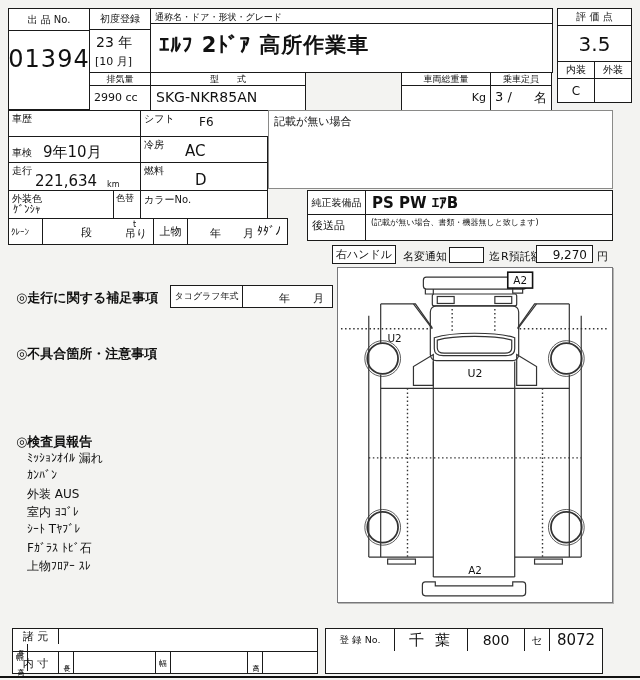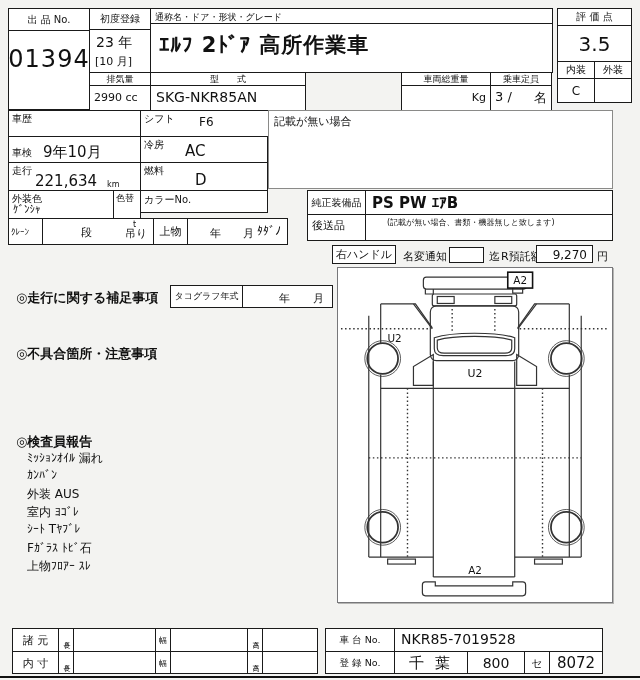--- a/index.html
+++ b/index.html
@@ -109,21 +109,21 @@
     <div class="abs val" style="left:54px;top:8px;font-size:15px;">D</div>
   </div>
 
   <div class="cell" style="left:8px;top:190px;width:106px;height:29px;">
     <div class="abs lbl10" style="left:3px;top:2px;">外装色</div>
     <div class="abs val" style="left:4px;bottom:2px;font-size:11px;">ｹﾞﾝｼｬ</div>
   </div>
   <div class="cell" style="left:113px;top:190px;width:28px;height:29px;">
     <div class="abs lbl" style="left:2px;top:3px;">色替</div>
   </div>
-  <div class="cell" style="left:140px;top:190px;width:128px;height:23px;">
+  <div class="cell" style="left:140px;top:190px;width:128px;height:29px;">
     <div class="abs lbl10" style="left:3px;top:3px;">カラーNo.</div>
   </div>
 
   <div class="cell" style="left:8px;top:218px;width:35px;height:27px;">
     <div class="abs" style="left:2px;top:8px;font-size:9px;">ｸﾚｰﾝ</div>
   </div>
   <div class="cell" style="left:42px;top:218px;width:112px;height:27px;">
     <div class="abs val" style="left:38px;bottom:4px;font-size:11px;">段</div>
     <div class="abs val" style="left:90px;top:1px;font-size:8px;">t</div>
     <div class="abs val" style="left:82px;bottom:3px;font-size:11px;">吊り</div>
@@ -142,21 +142,21 @@
   </div>
 
   <div class="cell" style="left:307px;top:190px;width:306px;height:25px;">
     <div class="abs ctr" style="left:0;top:0;width:58px;bottom:0;border-right:1px solid #1a1a1a;font-size:10px;">純正装備品</div>
     <div class="abs val" style="left:64px;top:3px;font-size:15px;font-weight:bold;">PS PW ｴｱB</div>
   </div>
 
   <div class="cell" style="left:307px;top:214px;width:306px;height:27px;">
     <div class="abs" style="left:4px;top:3px;width:54px;font-size:11px;">後送品</div>
     <div class="abs" style="left:0;top:0;width:58px;bottom:0;border-right:1px solid #1a1a1a;"></div>
-    <div class="abs val" style="left:79px;top:2px;font-size:8px;">(記載が無い場合、書類・機器無しと致します)</div>
+    <div class="abs val" style="left:63px;top:2px;font-size:8px;">(記載が無い場合、書類・機器無しと致します)</div>
   </div>
 
   <div class="cell ctr" style="left:332px;top:245px;width:64px;height:19px;font-size:11px;">右ハンドル</div>
   <div class="abs val" style="left:403px;top:249px;font-size:11px;">名変通知</div>
   <div class="cell" style="left:449px;top:247px;width:35px;height:16px;"></div>
   <div class="abs val" style="left:489px;top:249px;font-size:11px;">迄</div>
   <div class="abs val" style="left:501px;top:249px;font-size:11px;">R預託額</div>
   <div class="cell" style="left:536px;top:245px;width:57px;height:18px;">
     <div class="abs val" style="right:5px;top:2px;font-size:12px;">9,270</div>
   </div>
@@ -244,45 +244,41 @@
         <rect x="171" y="4" width="25" height="16" fill="#fff" stroke="#111" stroke-width="1.6"></rect>
       </g>
       <text x="183.5" y="16" text-anchor="middle" font-size="10.5">A2</text>
       <text x="57" y="74" text-anchor="middle" font-size="10.5">U2</text>
       <text x="138" y="110" text-anchor="middle" font-size="11">U2</text>
       <text x="138" y="308" text-anchor="middle" font-size="10.5">A2</text>
     </svg>
   </div>
 
   <div class="cell" style="left:12px;top:628px;width:306px;height:46px;">
-    <div class="row" style="height:22px;border-bottom:1px solid #1a1a1a;">
+    <div class="row" style="height:22px;border-bottom:1px solid #1a1a1a;flex-direction:column;">
       <div class="ctr" style="width:45px;border-right:1px solid #1a1a1a;font-size:11px;">諸  元</div>
       <div class="ctr vlabel" style="width:14px;border-right:1px solid #1a1a1a;">長さ</div>
       <div style="width:81px;border-right:1px solid #1a1a1a;"></div>
       <div class="ctr" style="width:14px;border-right:1px solid #1a1a1a;font-size:8px;">幅</div>
       <div style="width:76px;border-right:1px solid #1a1a1a;"></div>
       <div class="ctr vlabel" style="width:14px;border-right:1px solid #1a1a1a;">高さ</div>
       <div style="flex:1;"></div>
     </div>
     <div class="row" style="height:22px;">
       <div class="ctr" style="width:45px;border-right:1px solid #1a1a1a;font-size:11px;">内  寸</div>
       <div class="ctr vlabel" style="width:14px;border-right:1px solid #1a1a1a;">長さ</div>
       <div style="width:81px;border-right:1px solid #1a1a1a;"></div>
       <div class="ctr" style="width:14px;border-right:1px solid #1a1a1a;font-size:8px;">幅</div>
       <div style="width:76px;border-right:1px solid #1a1a1a;"></div>
       <div class="ctr vlabel" style="width:14px;border-right:1px solid #1a1a1a;">高さ</div>
       <div style="flex:1;"></div>
     </div>
   </div>
 
   <div class="cell" style="left:325px;top:628px;width:278px;height:46px;">
-    <div class="row" style="height:22px;border-bottom:1px solid #1a1a1a;">
-      <div class="ctr" style="width:68px;border-right:1px solid #1a1a1a;font-size:9.5px;">車 台 No.</div>
-      <div style="flex:1;font-size:14px;padding:2px 0 0 6px;white-space:nowrap;">NKR85-7019528</div>
-    </div>
     <div class="row" style="height:22px;">
       <div class="ctr" style="width:68px;border-right:1px solid #1a1a1a;font-size:9.5px;">登 録 No.</div>
       <div class="ctr" style="width:72px;border-right:1px solid #1a1a1a;font-size:15px;letter-spacing:3px;">千  葉</div>
       <div class="ctr" style="width:56px;border-right:1px solid #1a1a1a;font-size:14px;">800</div>
       <div class="ctr" style="width:24px;border-right:1px solid #1a1a1a;font-size:11px;">セ</div>
       <div class="ctr" style="flex:1;font-size:15px;">8072</div>
     </div>
   </div>
 
   <div class="abs" style="left:0;top:676px;width:640px;height:2px;background:#111;"></div>

